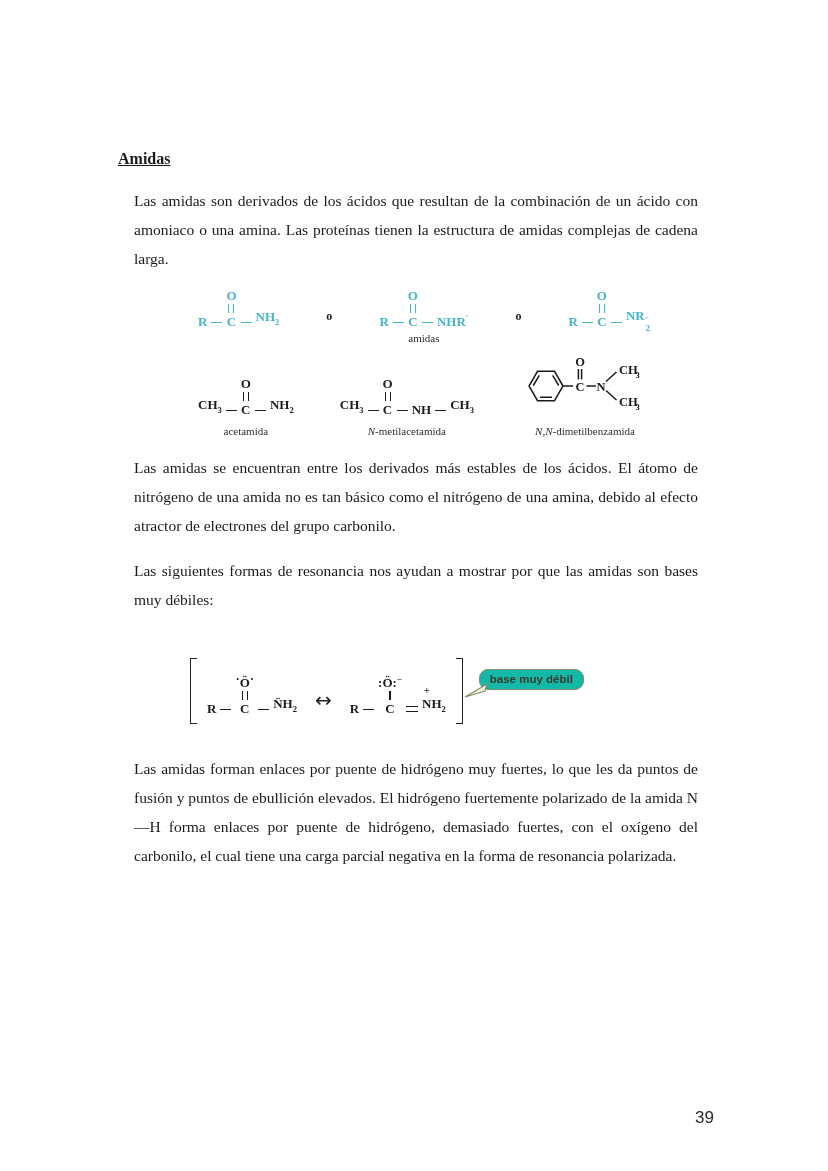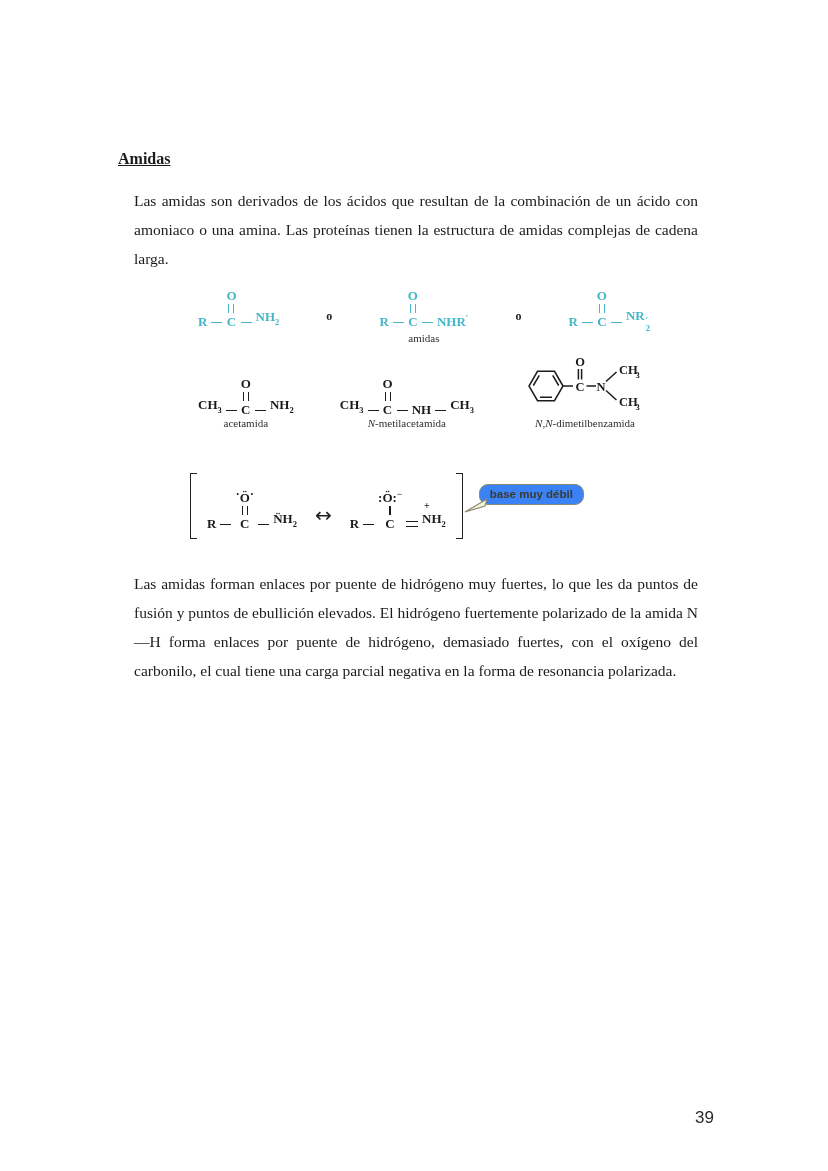--- a/index.html
+++ b/index.html
@@ -15,21 +15,21 @@
 
   
   .fig1 { margin:10px 0 16px 80px; width:452px; }
   .fig-row1 { display:flex; align-items:flex-end; justify-content:space-between; }
   .or-sep { font-weight:bold; font-size:12px; color:#222; margin-bottom:5px; }
   .s2wrap { position:relative; display:inline-flex; }
   .amidas-label { position:absolute; top:100%; left:50%; transform:translateX(-50%); margin-top:3px;
                   font-size:11px; color:#2e2e2e; white-space:nowrap; }
   .fig-row2 { display:flex; align-items:flex-end; justify-content:space-between; margin-top:24px; }
   .ex { display:flex; flex-direction:column; align-items:center; }
-  .ex-label { font-size:11px; margin-top:0; color:#2e2e2e; white-space:nowrap; }
+  .ex-label { font-size:11px; margin-top:8px; color:#2e2e2e; white-space:nowrap; }
   .ex-label i { font-style:italic; }
 
   
   .cs { display:inline-flex; align-items:flex-end; font-weight:bold; font-size:13px; line-height:14px; }
   .teal { color:#45b6c8; }
   .blackink { color:#1c1c1c; }
   .atom { white-space:nowrap; }
   .atom sub { font-size:8.5px; }
   .atom sup { font-size:9px; }
   .bond { flex:none; width:11px; height:1.5px; background:currentColor; margin:0 4px 6px 4px; }
@@ -42,21 +42,21 @@
   
   .fig2 { display:flex; align-items:flex-end; margin:44px 0 30px 72px; height:66px; }
   .bracket { flex:none; width:7px; height:66px; border-top:1.6px solid #222; border-bottom:1.6px solid #222; box-sizing:border-box; }
   .bracket.l { border-left:1.6px solid #222; }
   .bracket.r { border-right:1.6px solid #222; }
   .fig2 .cs { margin:0 10px 8px 10px; }
   .res-arrow { font-family:"DejaVu Sans", sans-serif; font-size:20px; line-height:20px; color:#222; margin:0 8px 14px 8px; }
   .pluswrap { position:relative; }
   .plus { position:absolute; top:-11px; left:2px; font-size:10px; line-height:10px; }
   .ominus { font-size:9px; }
-  .callout { position:relative; margin:0 0 34px 16px; background:#3b82f6; border:1.2px solid #8b8b70;
+  .callout { position:relative; margin:0 0 34px 16px; background:#14b8a6; border:1.2px solid #8b8b70;
              border-radius:9px; padding:3px 10px 4px 10px; font-family:"Liberation Sans", sans-serif;
              font-weight:bold; font-size:11.5px; color:#3a3a2e; white-space:nowrap; }
   .callout .tail { position:absolute; left:-17px; bottom:-10px; }
 
   .page-number { position:absolute; top:1108px; right:114px; font-family:"Liberation Sans", sans-serif;
                  font-size:17px; color:#2b2b2b; }
 </style>
 </head>
 <body>
 
@@ -169,20 +169,22 @@
             <text x="115.5" y="24.5" font-size="8.5">3</text>
             <text x="99" y="53">CH</text>
             <text x="115.5" y="56.5" font-size="8.5">3</text>
           </g>
         </svg>
         <span class="ex-label"><i>N,N</i><span>-dimetilbenzamida</span></span>
       </span>
     </div>
   </div>
 
+  <p class="body">Las amidas se encuentran entre los derivados más estables de los ácidos. El átomo de nitrógeno de una amida no es tan básico como el nitrógeno de una amina, debido al efecto atractor de electrones del grupo carbonilo.</p>
+  <p class="body">Las siguientes formas de resonancia nos ayudan a mostrar por que las amidas son bases muy débiles:</p>
 
   <div class="fig2">
     <span class="bracket l"></span>
 
     <span class="cs blackink">
       <span class="atom">R</span>
       <span class="bond"></span>
       <span class="cgroup">
         <span class="atom">˙Ö˙</span>
         <span class="dbl"></span>

